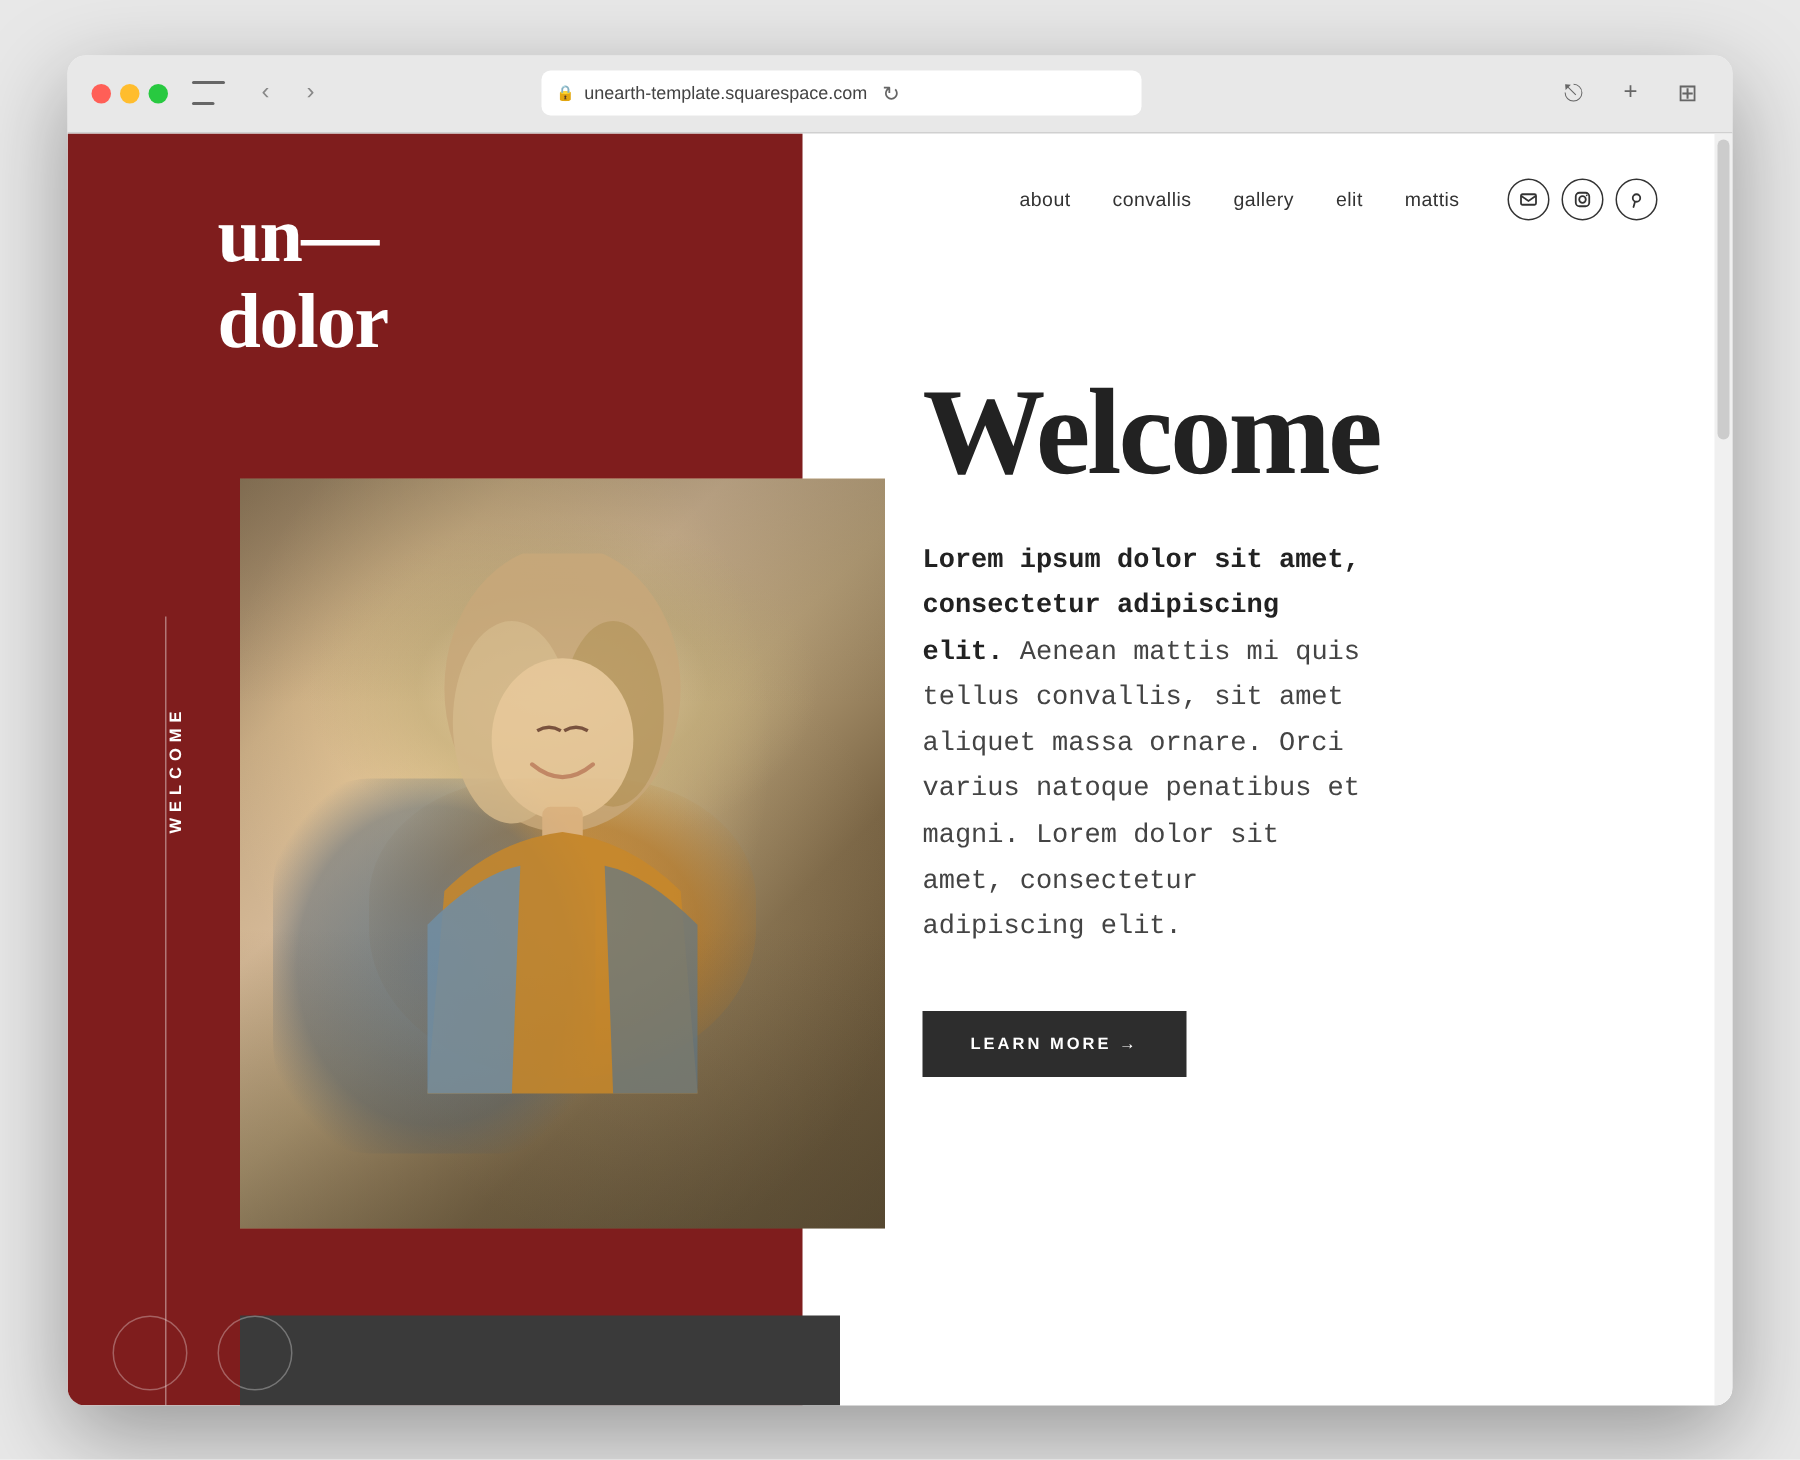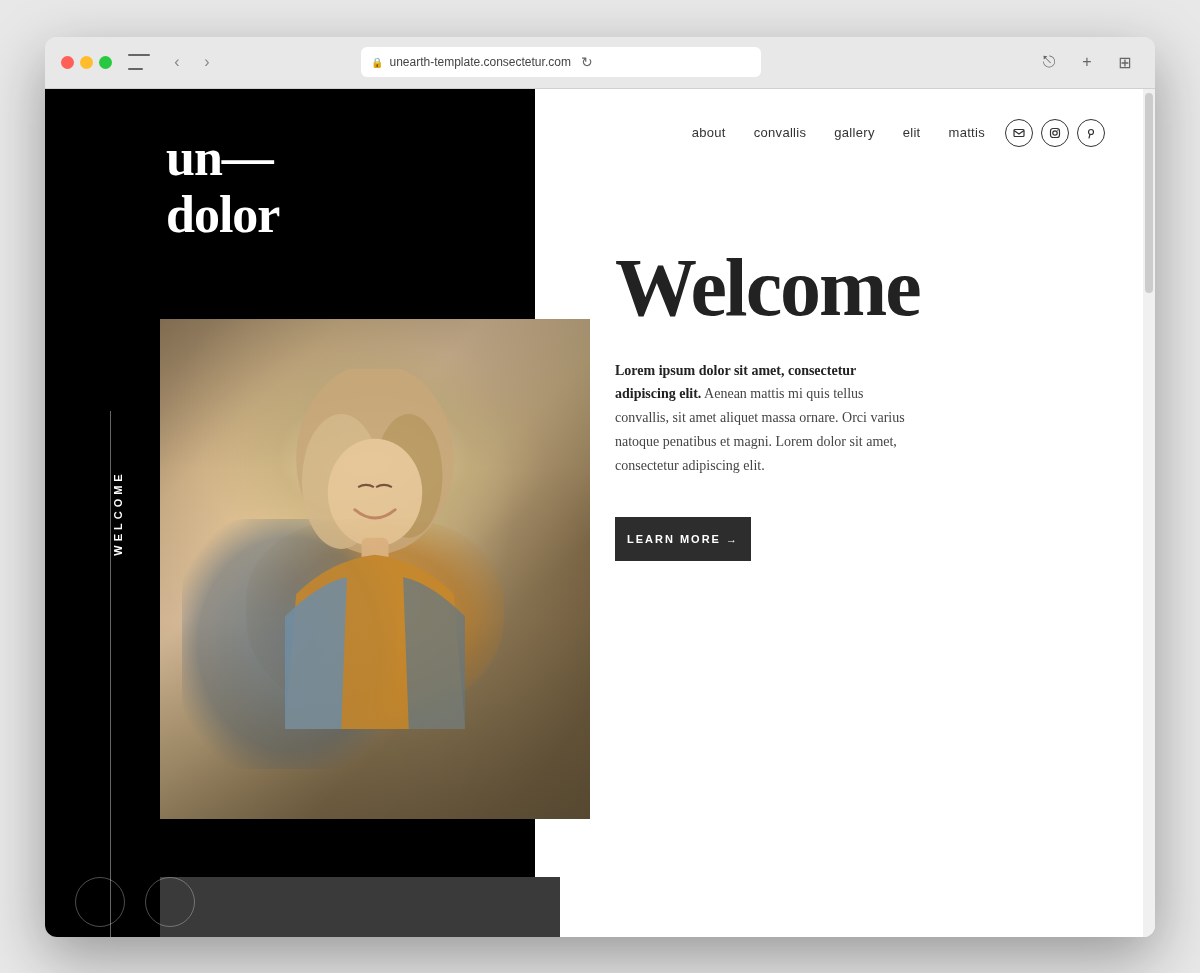--- a/index.html
+++ b/index.html
@@ -141,26 +141,25 @@
     .website {
       flex: 1;
       display: flex;
       overflow: hidden;
       position: relative;
     }
 
     
     .left-panel {
       width: 490px;
-      background: #000000;
+      background: #7f1d1d;
       flex-shrink: 0;
       position: relative;
       display: flex;
       flex-direction: column;
-      padding-left: 21px;
     }
 
     .logo-area {
       padding: 40px 0 0 100px;
     }
 
     .logo-text {
       color: white;
       font-family: Georgia, serif;
       font-size: 52px;
@@ -229,21 +228,21 @@
       display: flex;
       flex-direction: column;
     }
 
     
     .nav-bar {
       display: flex;
       align-items: center;
       justify-content: flex-end;
       padding: 30px 50px 20px 40px;
-      gap: 20px;
+      gap: 32px;
     }
 
     .nav-links {
       display: flex;
       gap: 28px;
       align-items: center;
     }
 
     .nav-link {
       font-family: -apple-system, Arial, sans-serif;
@@ -283,40 +282,40 @@
       font-family: Georgia, 'Times New Roman', serif;
       font-size: 82px;
       font-weight: 700;
       color: #222;
       line-height: 1.0;
       margin-bottom: 30px;
       letter-spacing: -2px;
     }
 
     .body-text {
-      font-family: Liberation Serif, serif;
-      font-size: 14px;
+      font-family: Liberation Mono, monospace;
+      font-size: 18px;
       line-height: 1.7;
       color: #444;
       max-width: 300px;
       margin-bottom: 40px;
     }
 
     .body-text strong {
       font-weight: 700;
       color: #222;
     }
 
     .learn-more-btn {
       display: inline-flex;
       align-items: center;
       gap: 10px;
       background: #2d2d2d;
       color: white;
-      padding: 16px 12px;
+      padding: 16px 32px;
       font-family: -apple-system, Arial, sans-serif;
       font-size: 11px;
       letter-spacing: 2px;
       font-weight: 600;
       text-transform: uppercase;
       cursor: pointer;
       border: none;
     }
 
     
@@ -413,21 +412,21 @@
       <span></span>
     </div>
 
     <div class="nav-arrows">
       <button class="nav-btn">‹</button>
       <button class="nav-btn">›</button>
     </div>
 
     <div class="address-bar">
       <span class="lock-icon">🔒</span>
-      <span>unearth-template.consectetur.com</span>
+      <span>unearth-template.squarespace.com</span>
       <button class="reload-btn">↻</button>
     </div>
 
     <div class="toolbar-right">
       <button class="toolbar-icon-btn">⎋</button>
       <button class="toolbar-icon-btn">+</button>
       <button class="toolbar-icon-btn">⊞</button>
     </div>
   </div>
 

